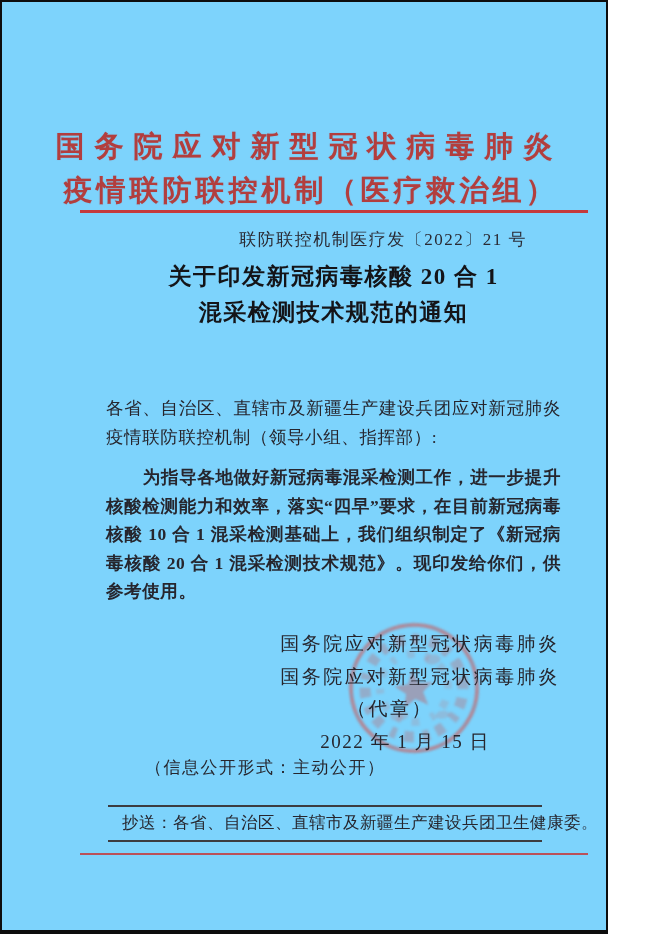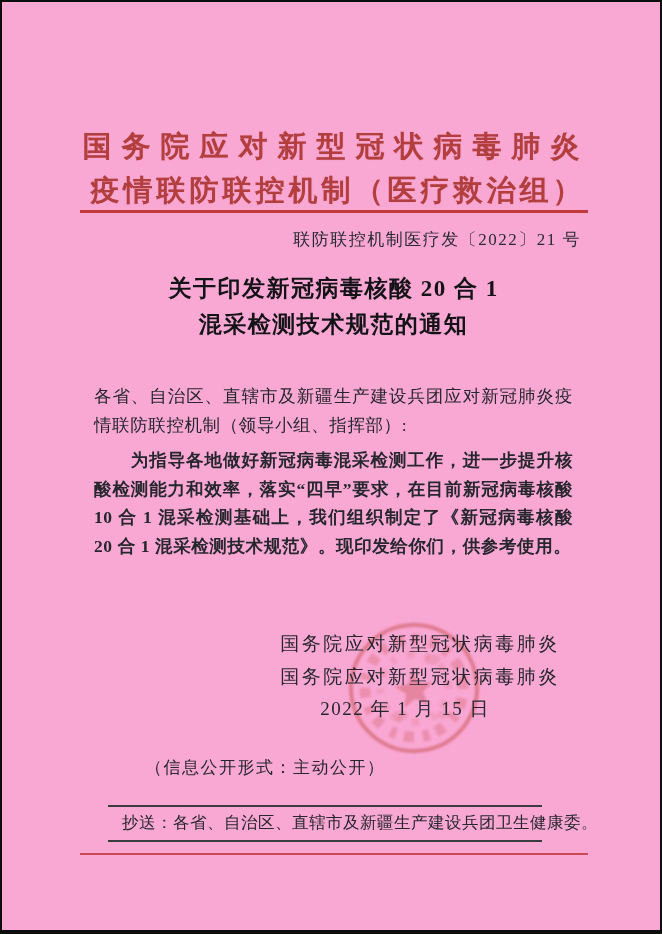--- a/index.html
+++ b/index.html
@@ -3,24 +3,24 @@
 <meta charset="utf-8">
 <style>
   html, body {
     margin: 0;
     padding: 0;
     background: #ffffff;
     font-family: "Liberation Serif", "DejaVu Serif", serif;
   }
   .page {
     position: relative;
-    width: 662px;
+    width: 608px;
     height: 934px;
     box-sizing: border-box;
-    background: #f9a8d4;
+    background: #7dd3fc;
     border: 2px solid #0d0d0d;
     border-bottom-width: 4px;
     overflow: hidden;
     color: #23232b;
   }
 
   
   .letterhead {
     position: absolute;
     top: 122px;
@@ -59,21 +59,21 @@
     top: 226px;
     right: 79px;
     font-size: 17px;
     letter-spacing: 1.5px;
     color: #2a2a33;
   }
 
   
   .doc-title {
     position: absolute;
-    top: 269px;
+    top: 257px;
     left: 92px;
     width: 479px;
     text-align: center;
     font-weight: bold;
     color: #141418;
     font-size: 23px;
     line-height: 36px;
     letter-spacing: 1.5px;
   }
 
@@ -82,21 +82,21 @@
     position: absolute;
     top: 380px;
     left: 92px;
     width: 479px;
     font-size: 17.5px;
     line-height: 28.5px;
     letter-spacing: 0.6px;
     text-align: justify;
     color: #26262e;
   }
-  .doc-body p { margin: 0; }
+  .doc-body p { margin: 12px; }
   .doc-body .para { margin-top: 7px; text-indent: 2.1em; font-weight: bold; }
 
   
   .seal {
     position: absolute;
     left: 342px;
     top: 616px;
     width: 140px;
     height: 140px;
     z-index: 1;
@@ -189,20 +189,21 @@
       <polygon points="70,52 75.3,65.4 89.1,66.3 78.6,75.1 82.1,88.6 70,81 57.9,88.6 61.4,75.1 50.9,66.3 64.7,65.4" fill="#c84a4a" opacity="0.38"></polygon>
       <ellipse cx="52" cy="96" rx="9" ry="5" fill="#cf5f5f" opacity="0.22"></ellipse>
       <ellipse cx="92" cy="44" rx="8" ry="5" fill="#cf5f5f" opacity="0.22"></ellipse>
       <ellipse cx="95" cy="100" rx="7" ry="4" fill="#cf5f5f" opacity="0.2"></ellipse>
     </g>
   </svg>
 
   <div class="signature">
     <div>国务院应对新型冠状病毒肺炎</div>
     <div>国务院应对新型冠状病毒肺炎</div>
+    <div class="seal-note">（代章）</div>
     <div class="sig-date">2022 年 1 月 15 日</div>
   </div>
 
   <div class="disclosure">（信息公开形式：主动公开）</div>
 
   <div class="cc-box">
     <span>抄送：各省、自治区、直辖市及新疆生产建设兵团卫生健康委。</span>
   </div>
 
   <div class="bottom-red-rule"></div>

